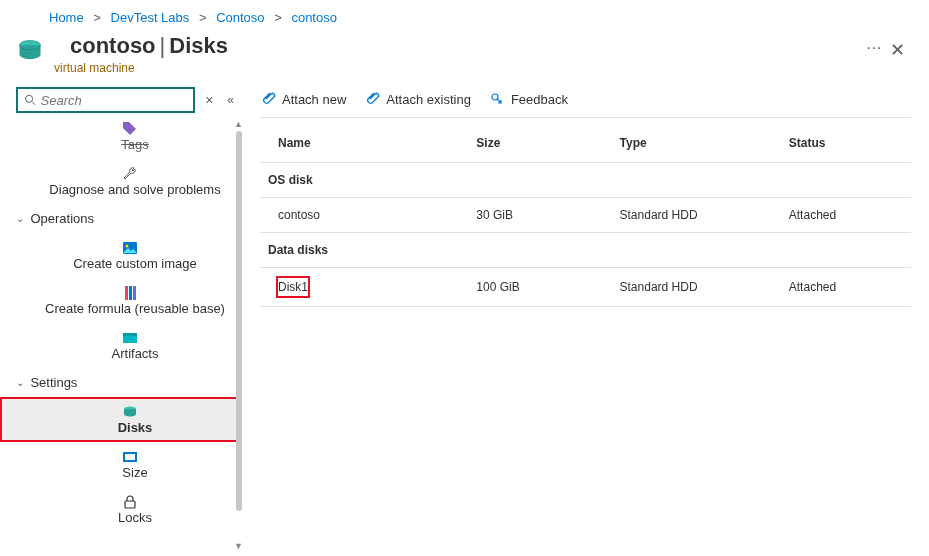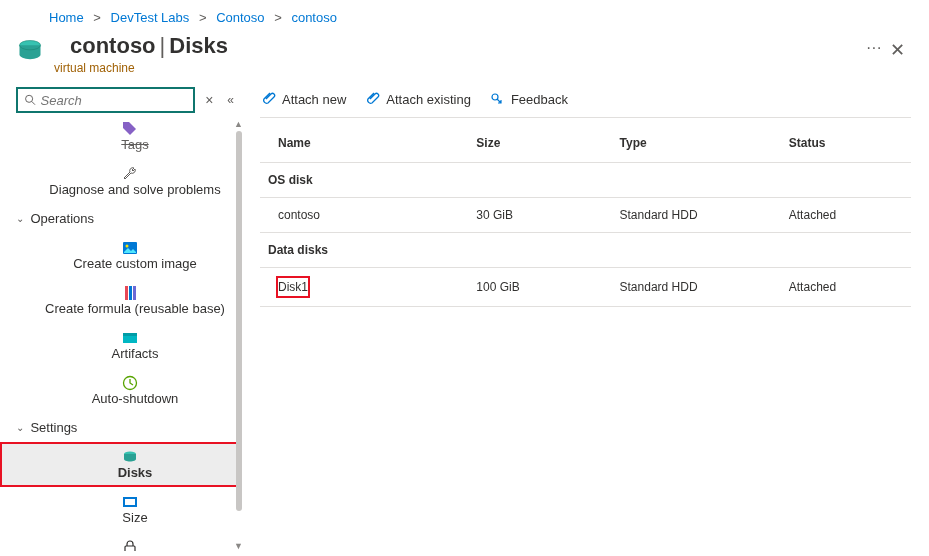--- a/index.html
+++ b/index.html
@@ -156,29 +156,20 @@
         </div>
         <div class="nav-item">
           <span class="icon">
               <svg viewBox="0 0 16 16">
                 <rect x="1" y="3" width="14" height="10" fill="#00b7c3"></rect>
                 <rect x="1" y="3" width="14" height="3" fill="#009ca6"></rect>
               </svg>
             </span>
           <span>Artifacts</span>
         </div>
-        <div class="nav-item">
-          <span class="icon">
-              <svg viewBox="0 0 16 16">
-                <circle cx="8" cy="8" r="6.5" fill="none" stroke="#57a300" stroke-width="1.3"></circle>
-                <path d="M8 4v4l3 2" stroke="#57a300" stroke-width="1.3" fill="none"></path>
-              </svg>
-            </span>
-          <span>Auto-shutdown</span>
-        </div>
 
         <div class="nav-group">
           <span class="chev">⌄</span>
           <span>Settings</span>
         </div>
         <div class="nav-item selected boxed">
           <span class="icon">
               <svg viewBox="0 0 16 16">
                 <ellipse cx="8" cy="5" rx="6" ry="2.5" fill="#37c2b1"></ellipse>
                 <path d="M2 5v5c0 1.4 2.7 2.5 6 2.5s6-1.1 6-2.5V5" fill="#2aa194"></path>

